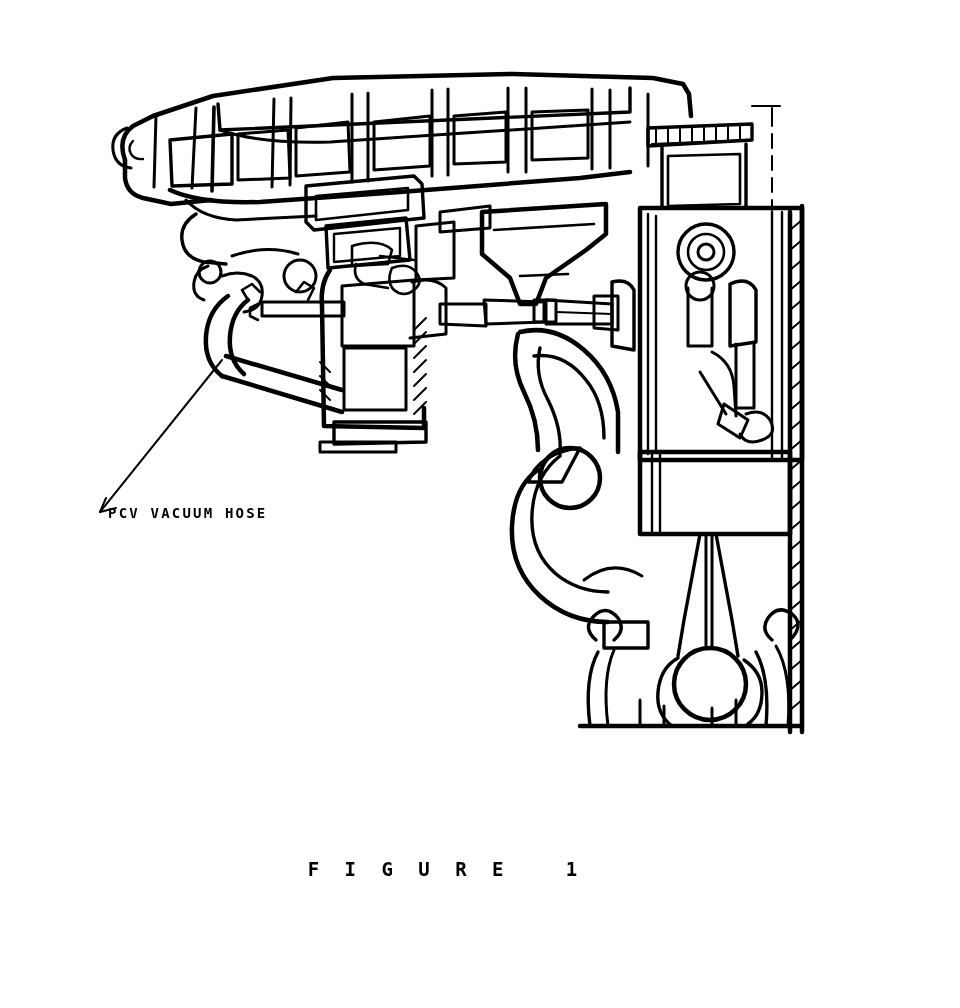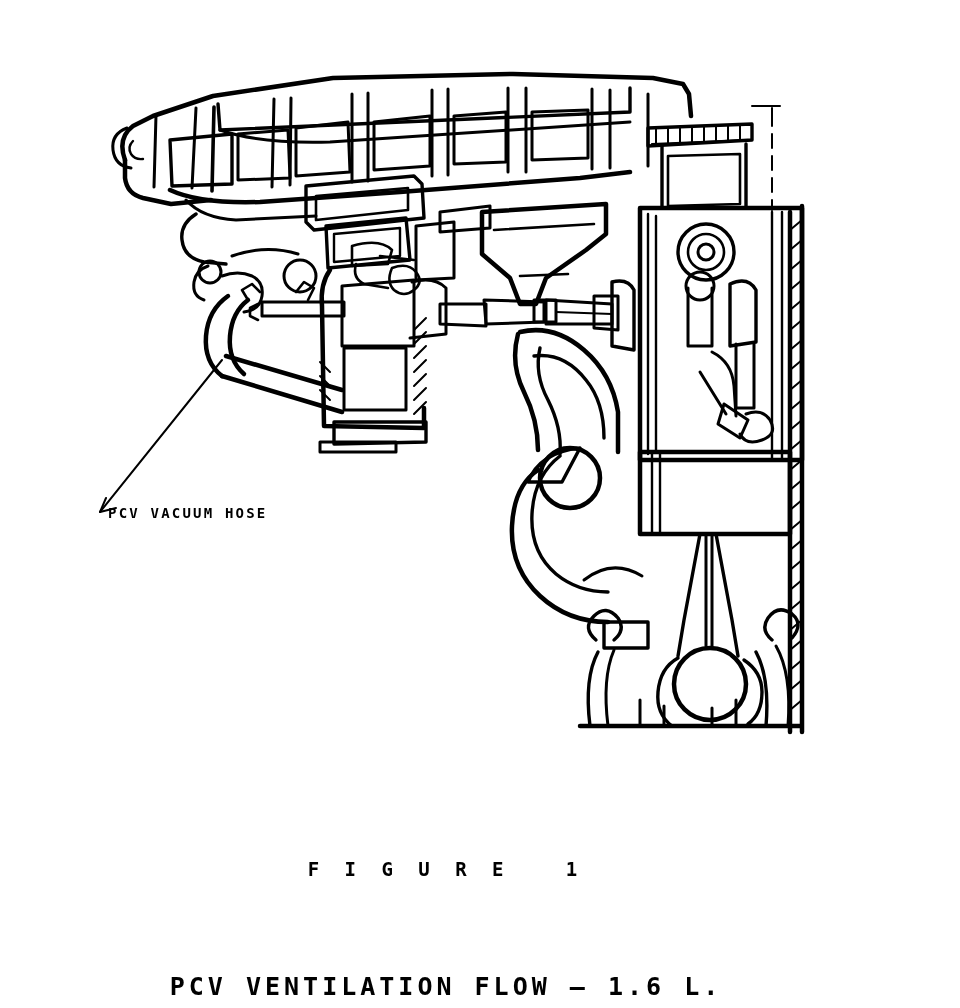--- a/index.html
+++ b/index.html
@@ -210,15 +210,14 @@
 
       <path d="M100 512 l122 -152" stroke-width="2" fill="none"></path>
       <path d="M100 512 l16 -4 M100 512 l6 -14" stroke-width="2"></path>
     </g>
   </svg>
 
   <div id="callout-label">PCV VACUUM HOSE</div>
 
   <div class="caption" id="figure-label">F I G U R E   1</div>
 
-  <div class="caption" id="figure-title">PCV VENTILATION FLOW — 1.6 L.</div>
 
 </div>
 
 </body></html>

